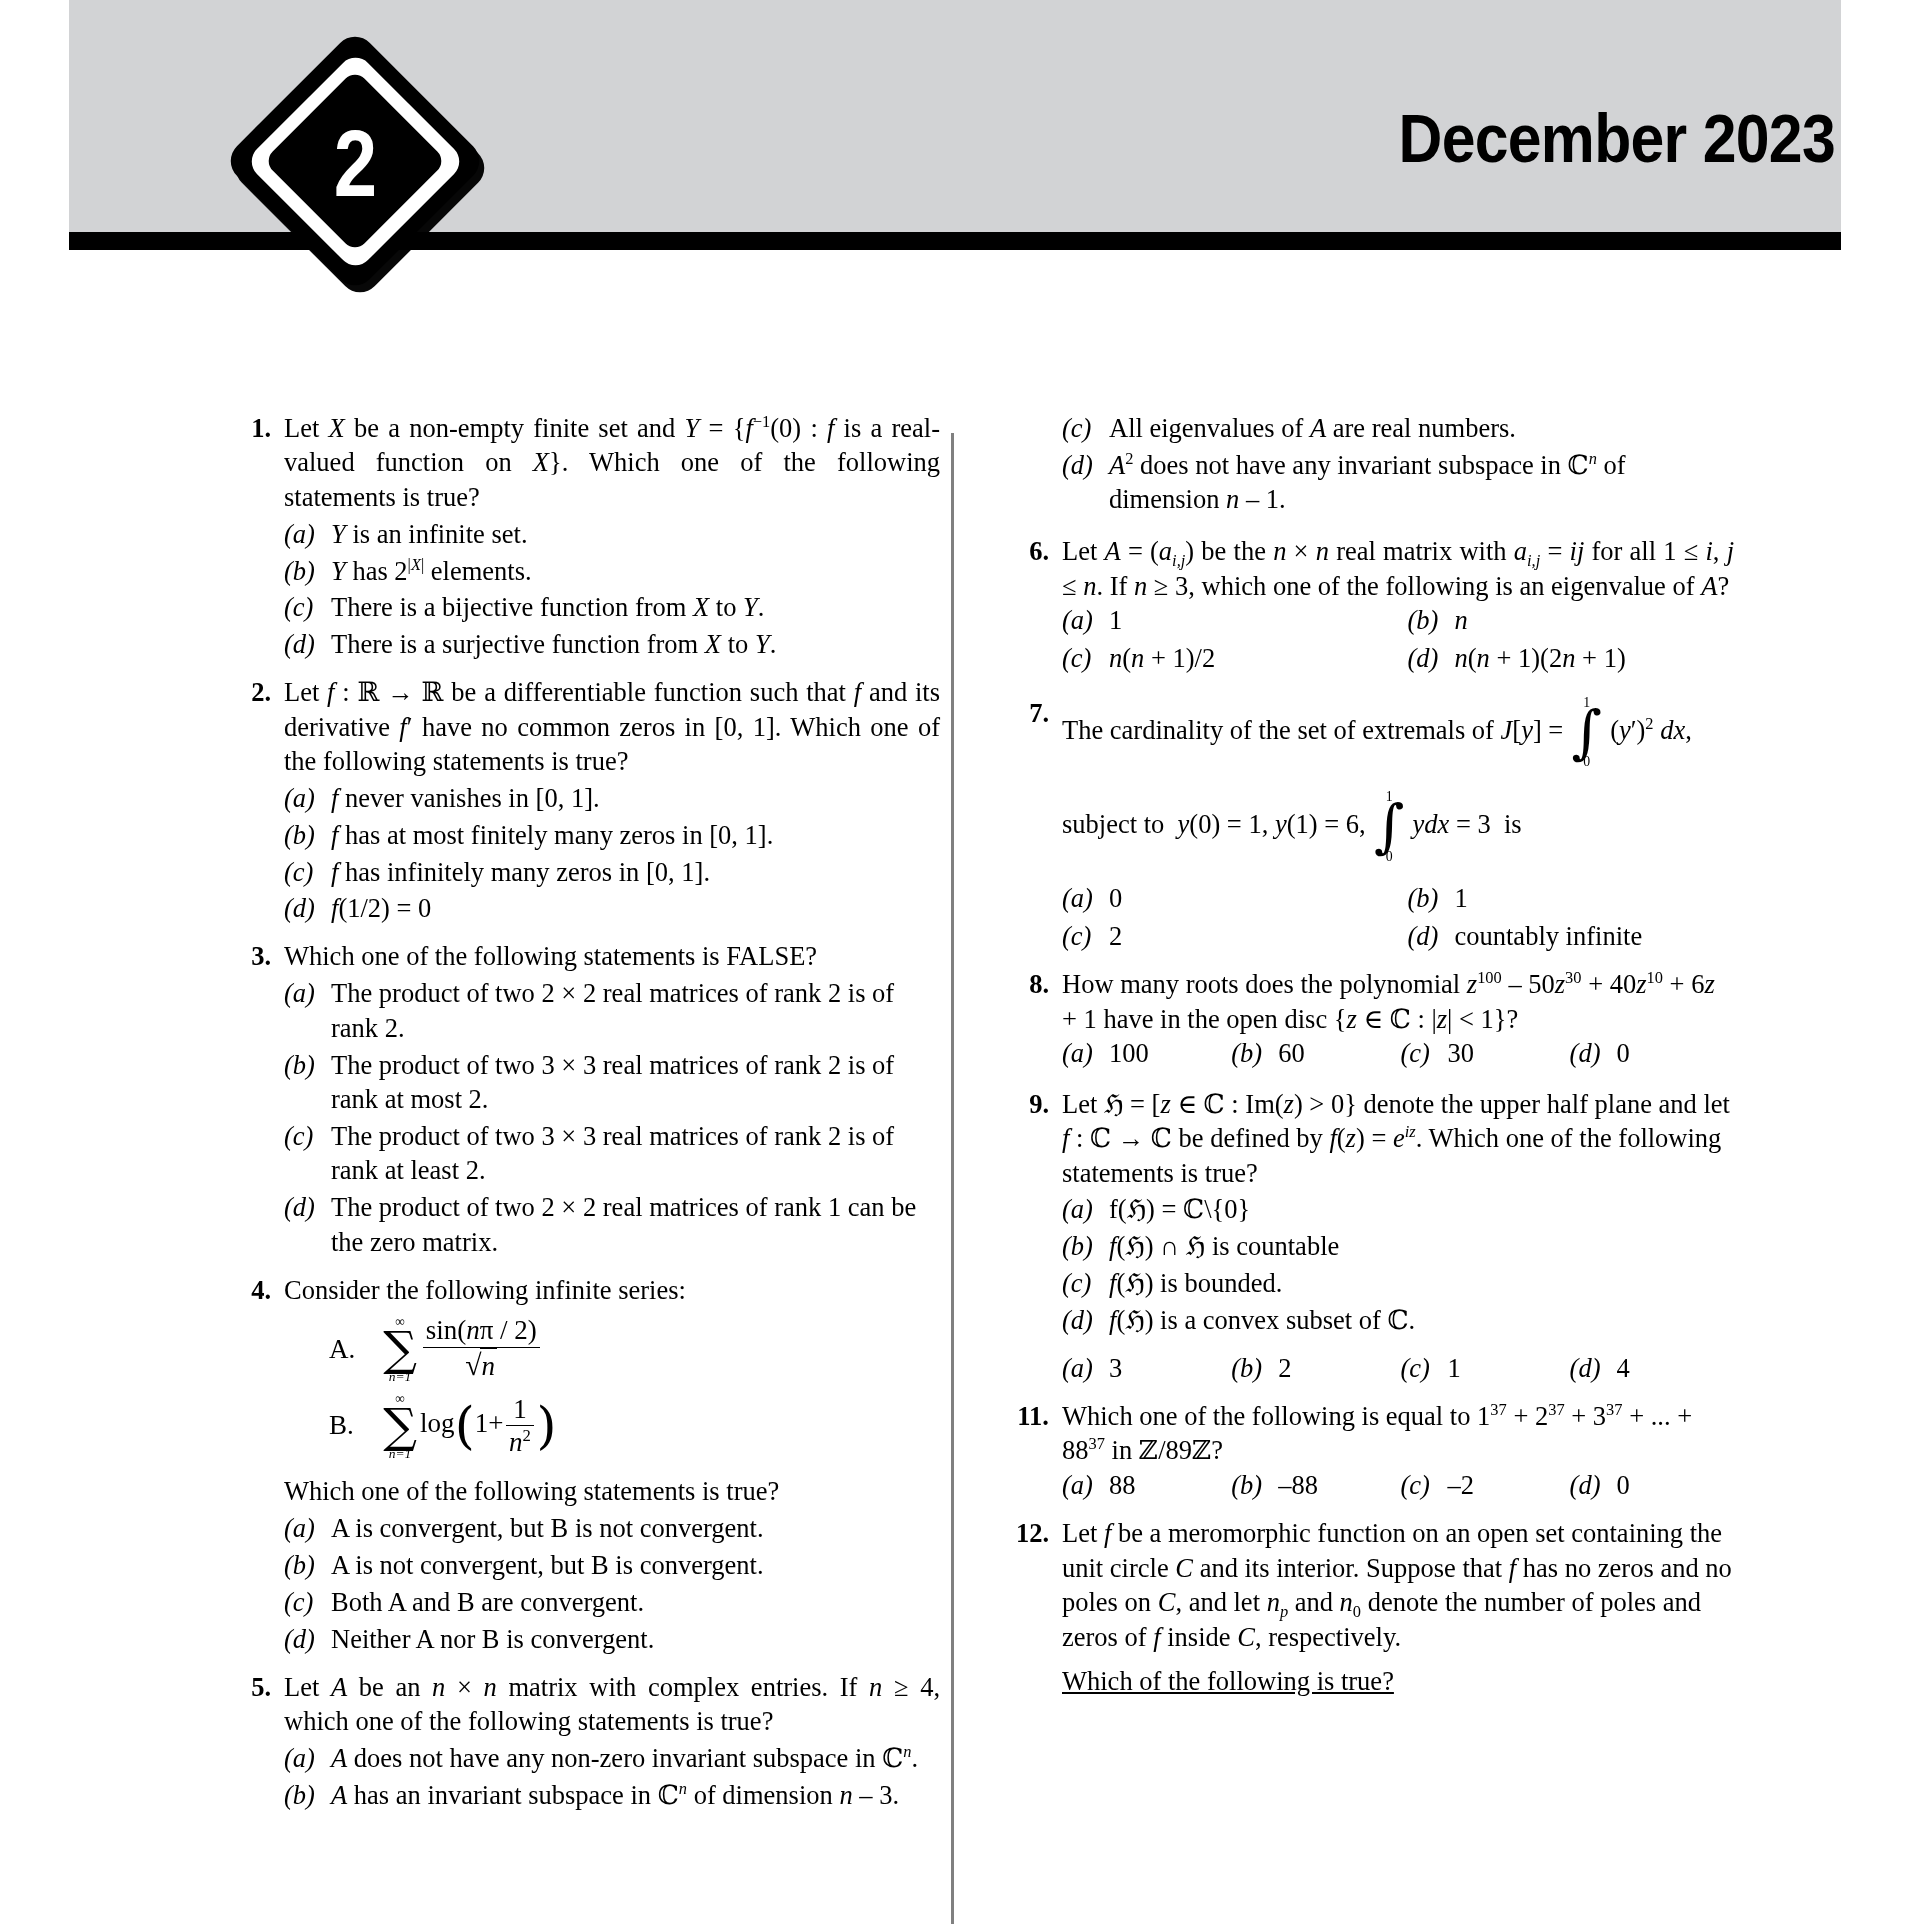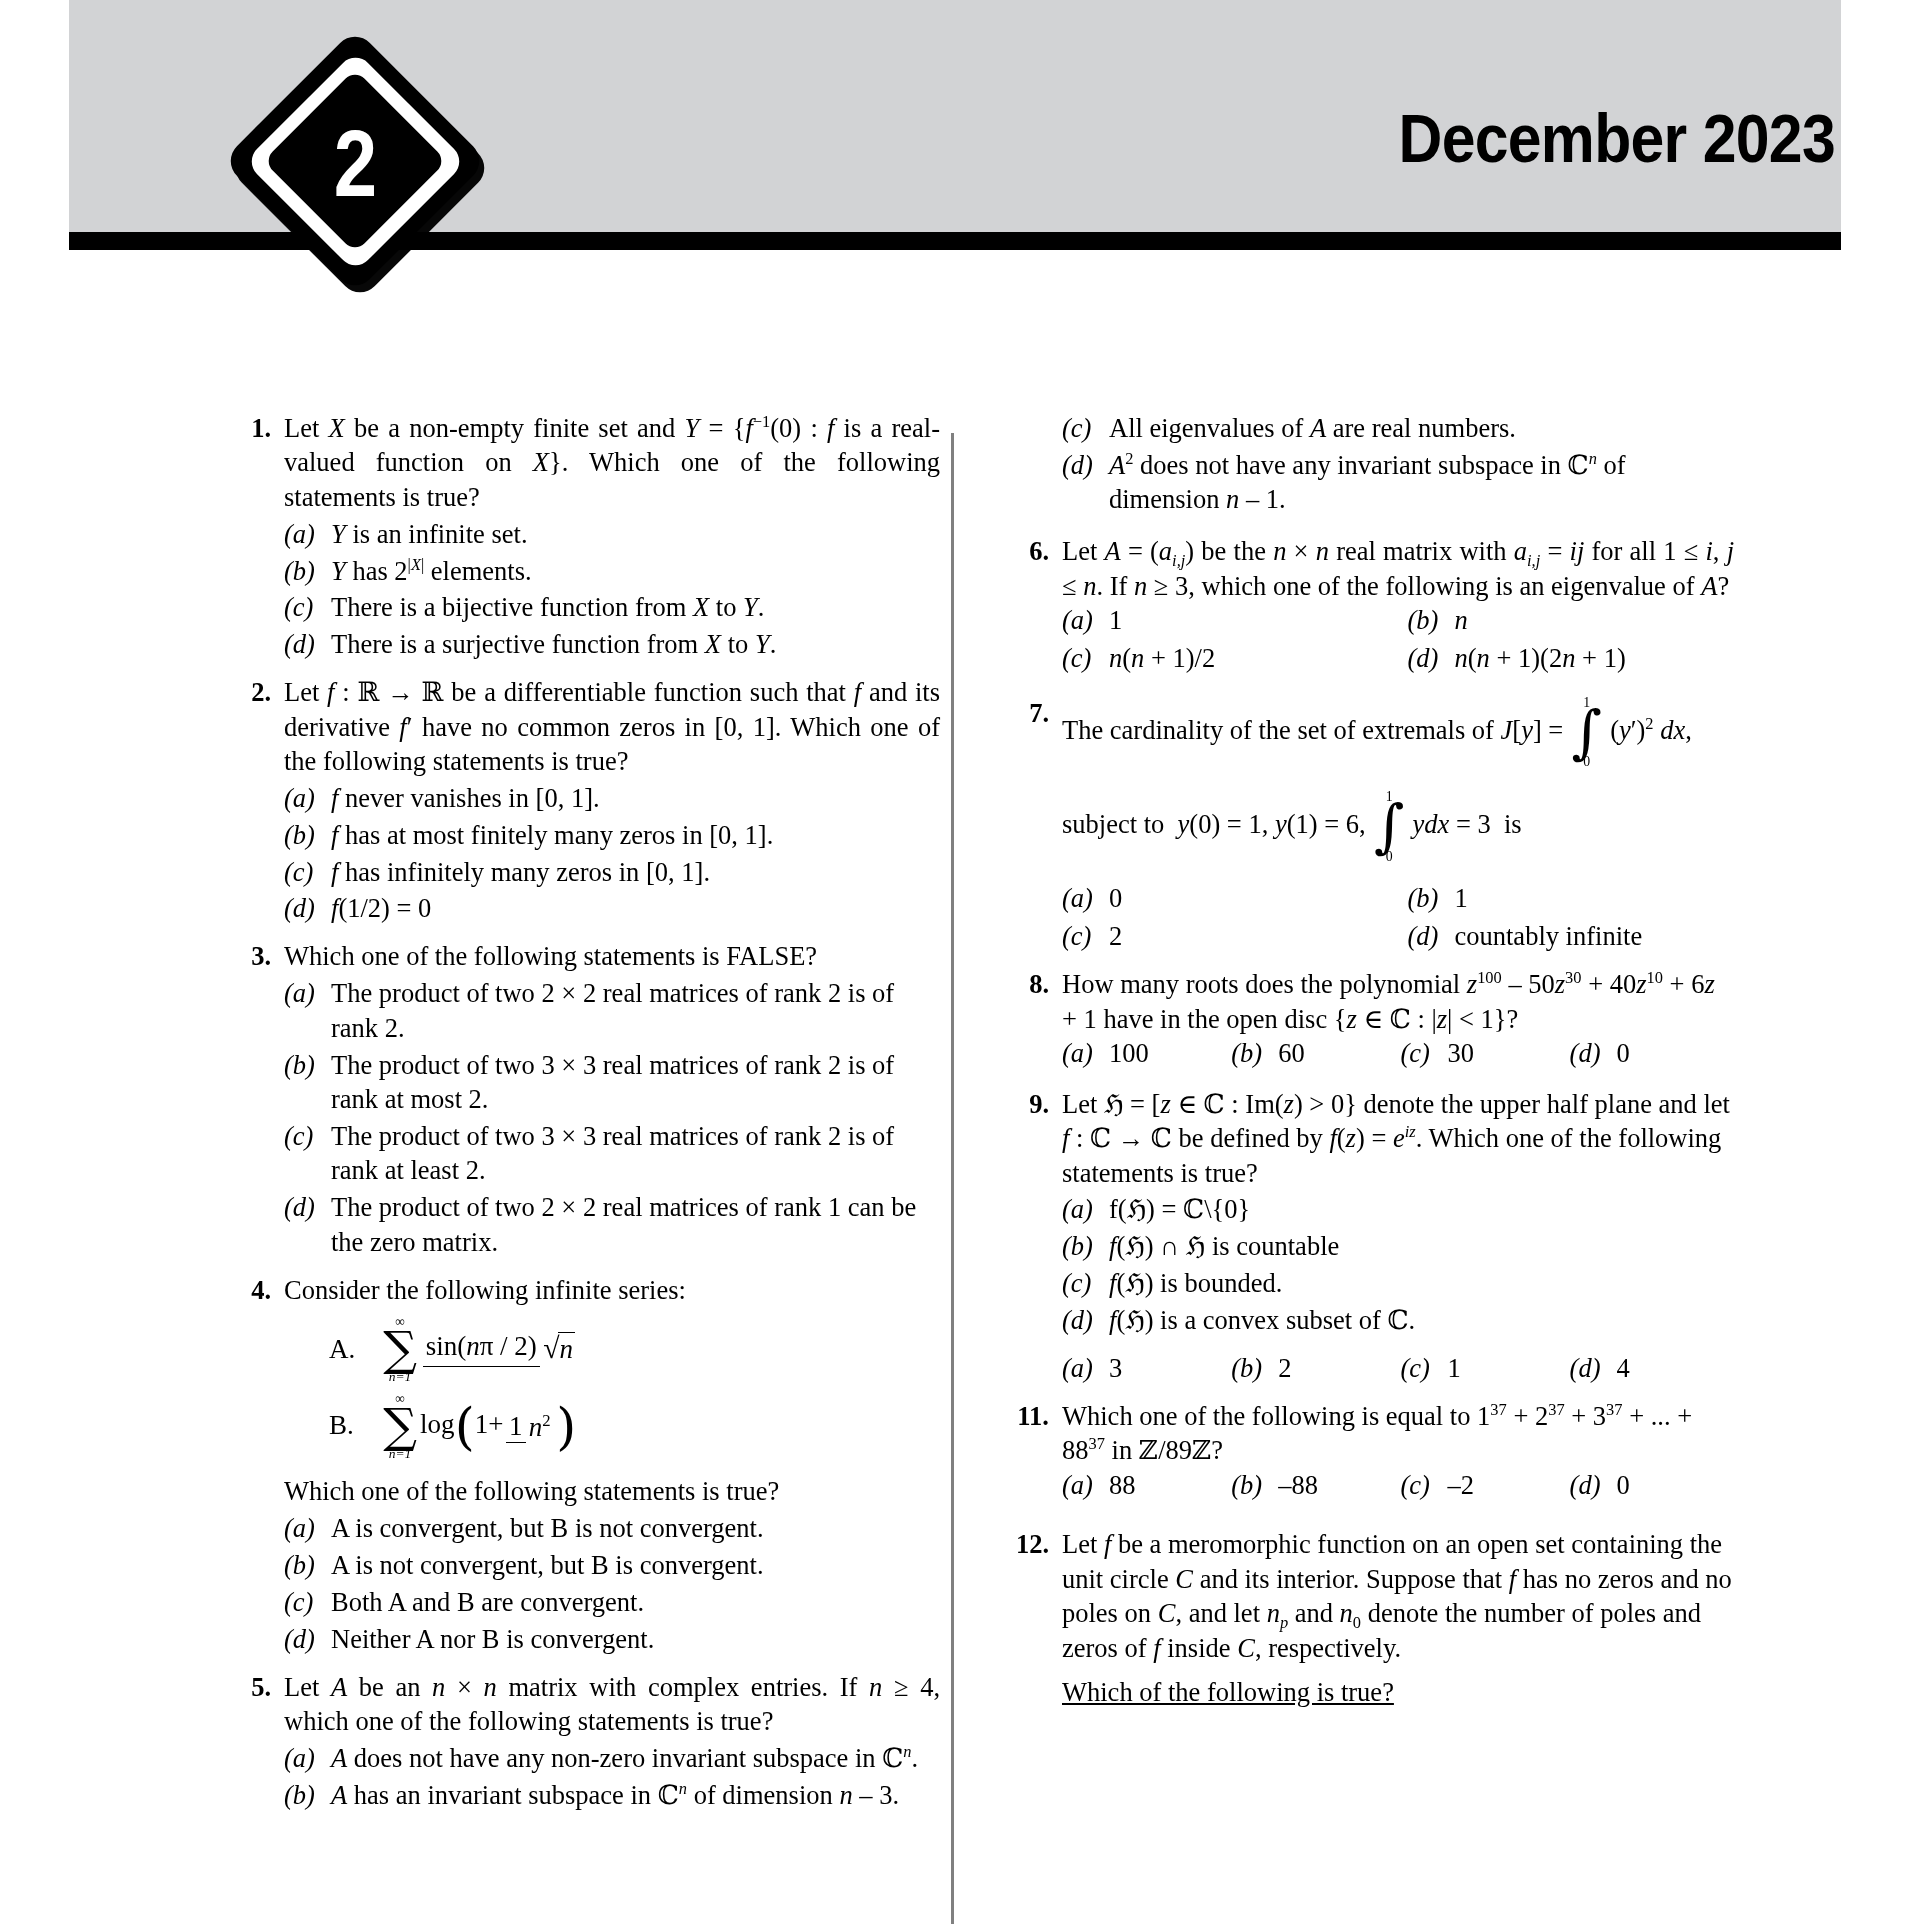--- a/index.html
+++ b/index.html
@@ -133,21 +133,21 @@
   .gopt .opt-lbl{flex:0 0 47px;font-style:italic;}
 
   
   i,.it{font-style:italic;}
   sup{font-size:.62em;vertical-align:super;line-height:0;}
   sub{font-size:.62em;vertical-align:sub;line-height:0;}
   .sup-it{font-style:italic;font-size:.62em;vertical-align:super;line-height:0;}
   .sub-it{font-style:italic;font-size:.62em;vertical-align:sub;line-height:0;}
 
   .frac{
-    display:inline-flex;flex-direction:row;
+    display:inline-flex;flex-direction:column;
     vertical-align:middle;text-align:center;
     margin:0 2.4px;
   }
   .frac .num{border-bottom:1.6px solid #000;padding:0 3.2px;line-height:1.15;}
   .frac .den{padding:0 3.2px;line-height:1.2;}
 
   .sigma{
     display:inline-flex;flex-direction:column;align-items:center;
     vertical-align:middle;margin:0 3.2px;line-height:1;
   }
@@ -521,21 +521,21 @@
             <span class="opt-lbl">(c)</span>
             <span class="opt-txt">–2</span>
           </div>
         <div class="gopt">
             <span class="opt-lbl">(d)</span>
             <span class="opt-txt">0</span>
           </div>
       </div>
     </div>
 
-    <div class="q" style="margin-top:25px;">
+    <div class="q" style="margin-top:14px;">
       <div class="q-head">
         <div class="q-num">12.</div>
         <div class="q-body nojust">Let <i>f</i> be a meromorphic function on an open set containing the unit circle <i>C</i> and its interior. Suppose that <i>f</i> has no zeros and no poles on <i>C</i>, and let <i>n</i><span class="sub-it">p</span> and <i>n</i><sub>0</sub> denote the number of poles and zeros of <i>f</i> inside <i>C</i>, respectively.</div>
       </div>
       <div class="q-head" style="margin-top:9.6px;text-decoration:underline;">
         <div class="q-num"></div>
         <div class="q-body nojust">Which of the following is true?</div>
       </div>
     </div>
 

